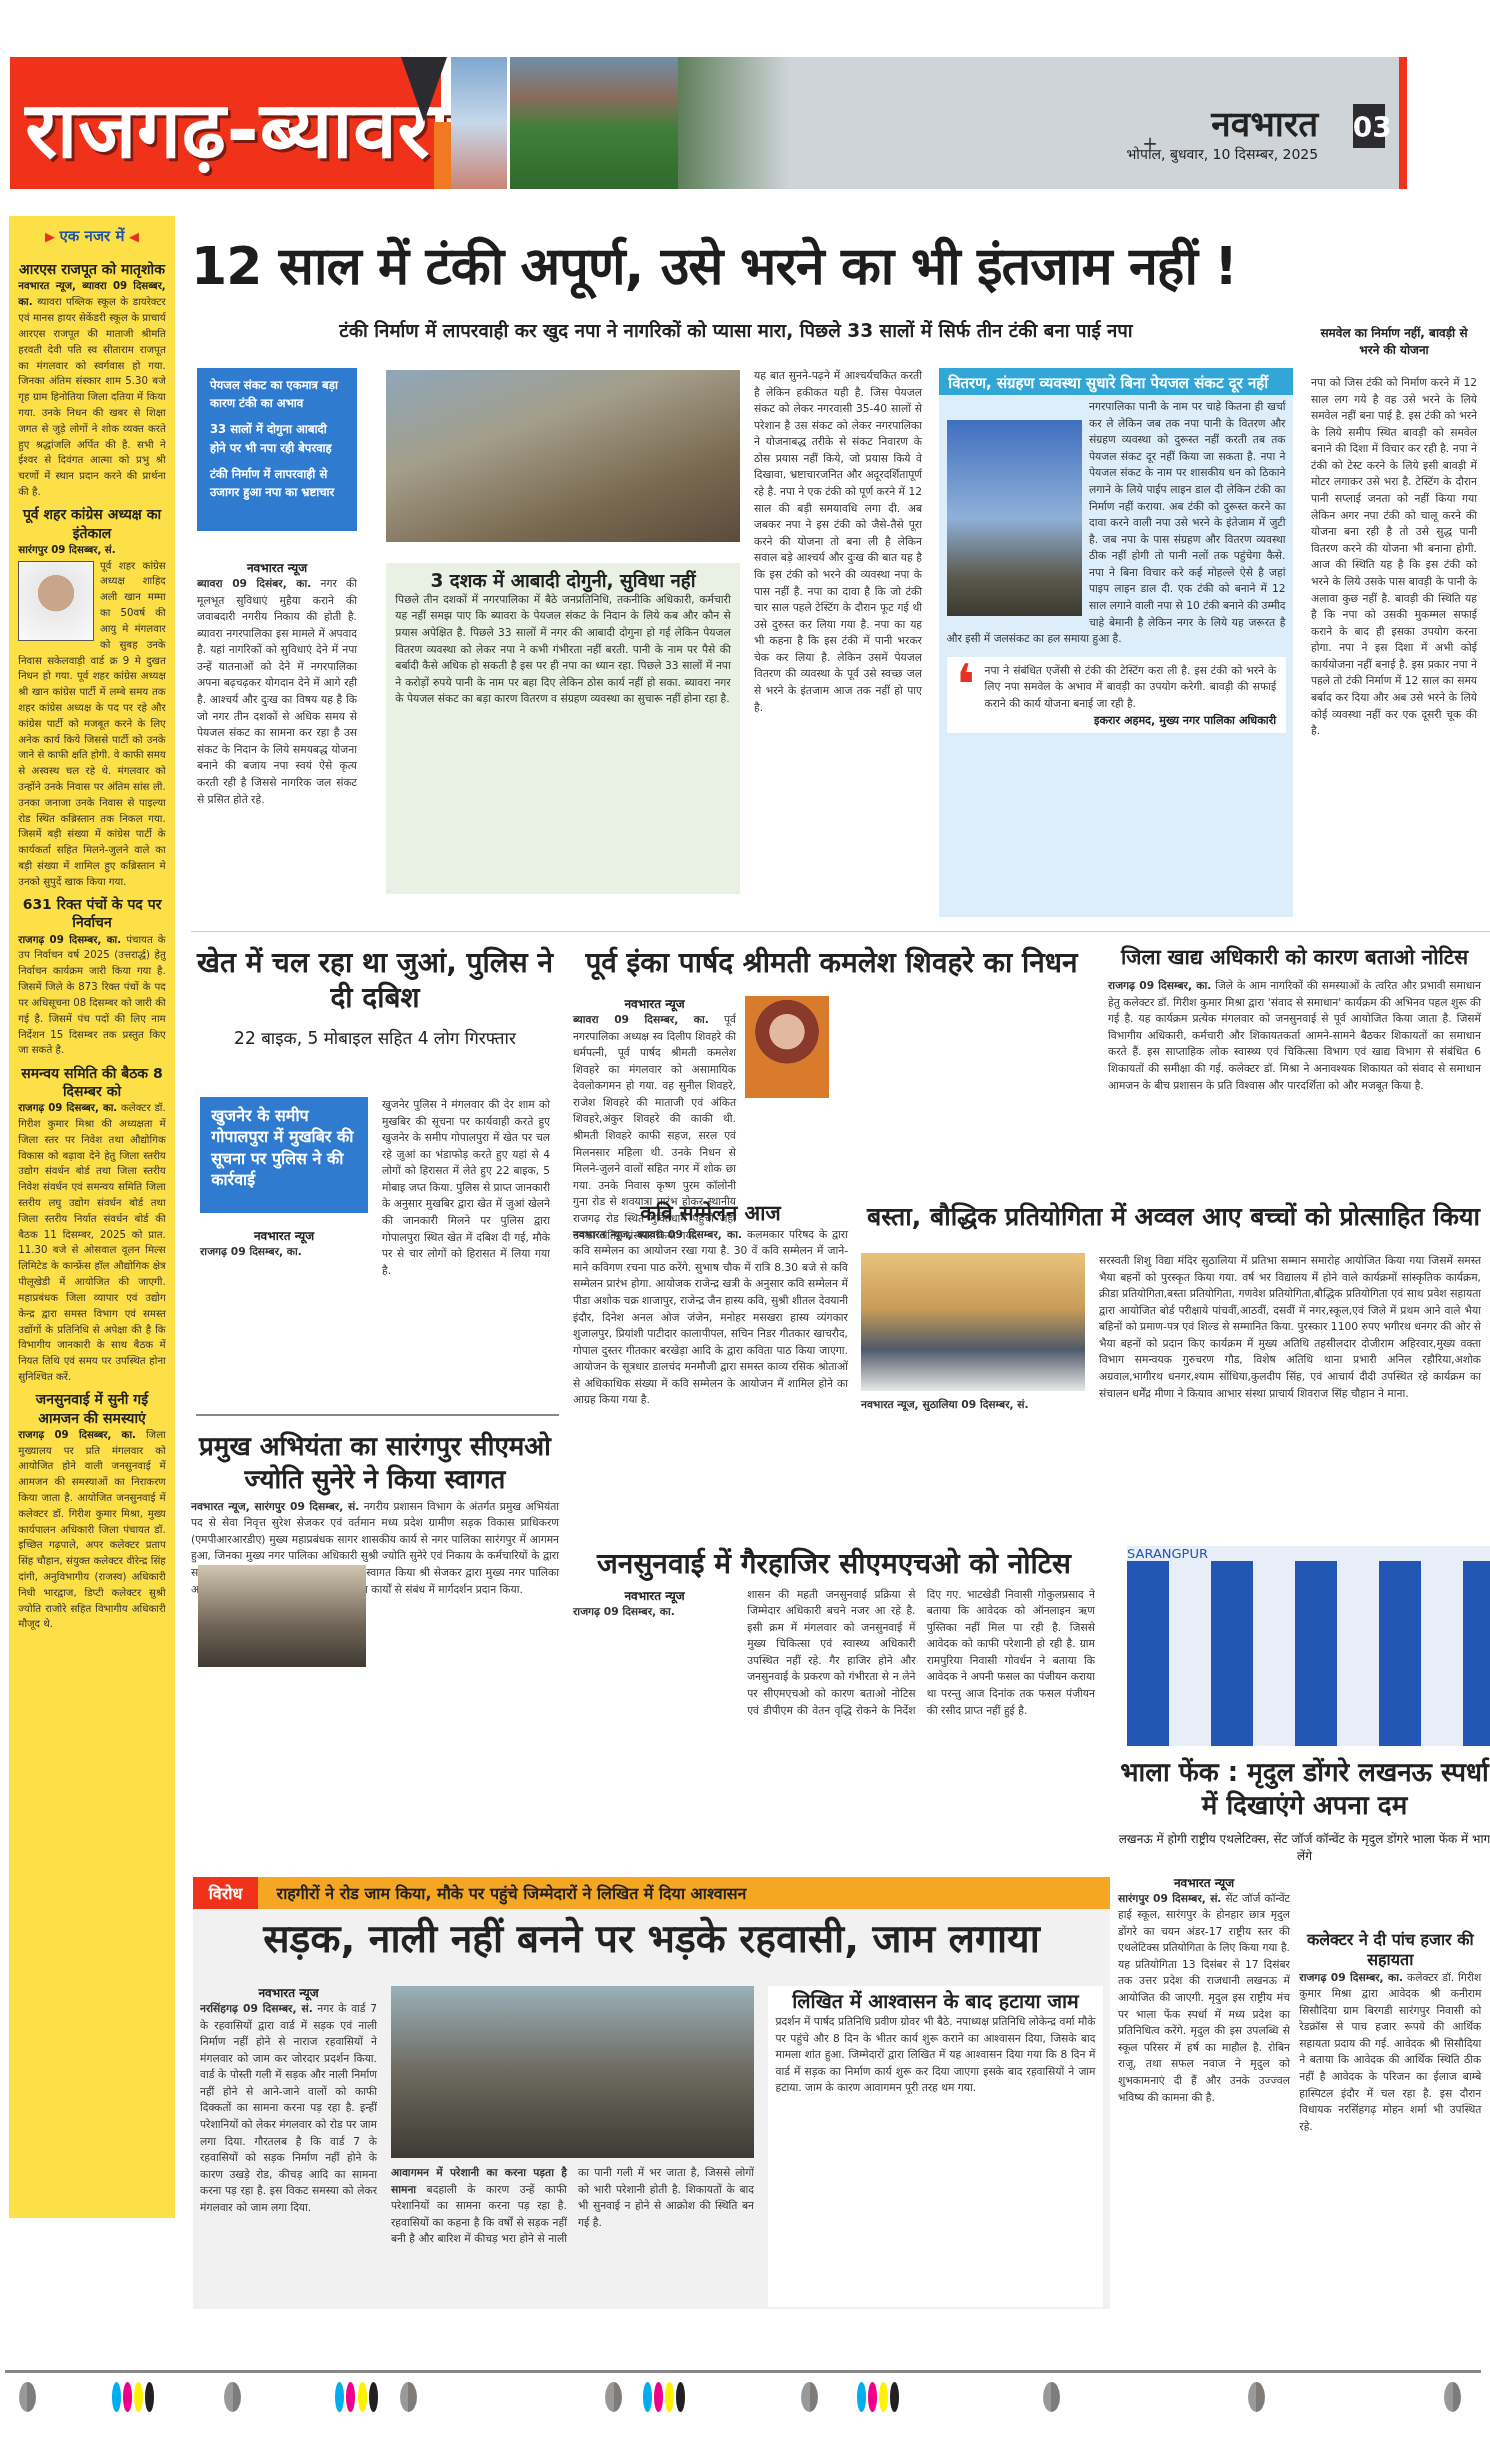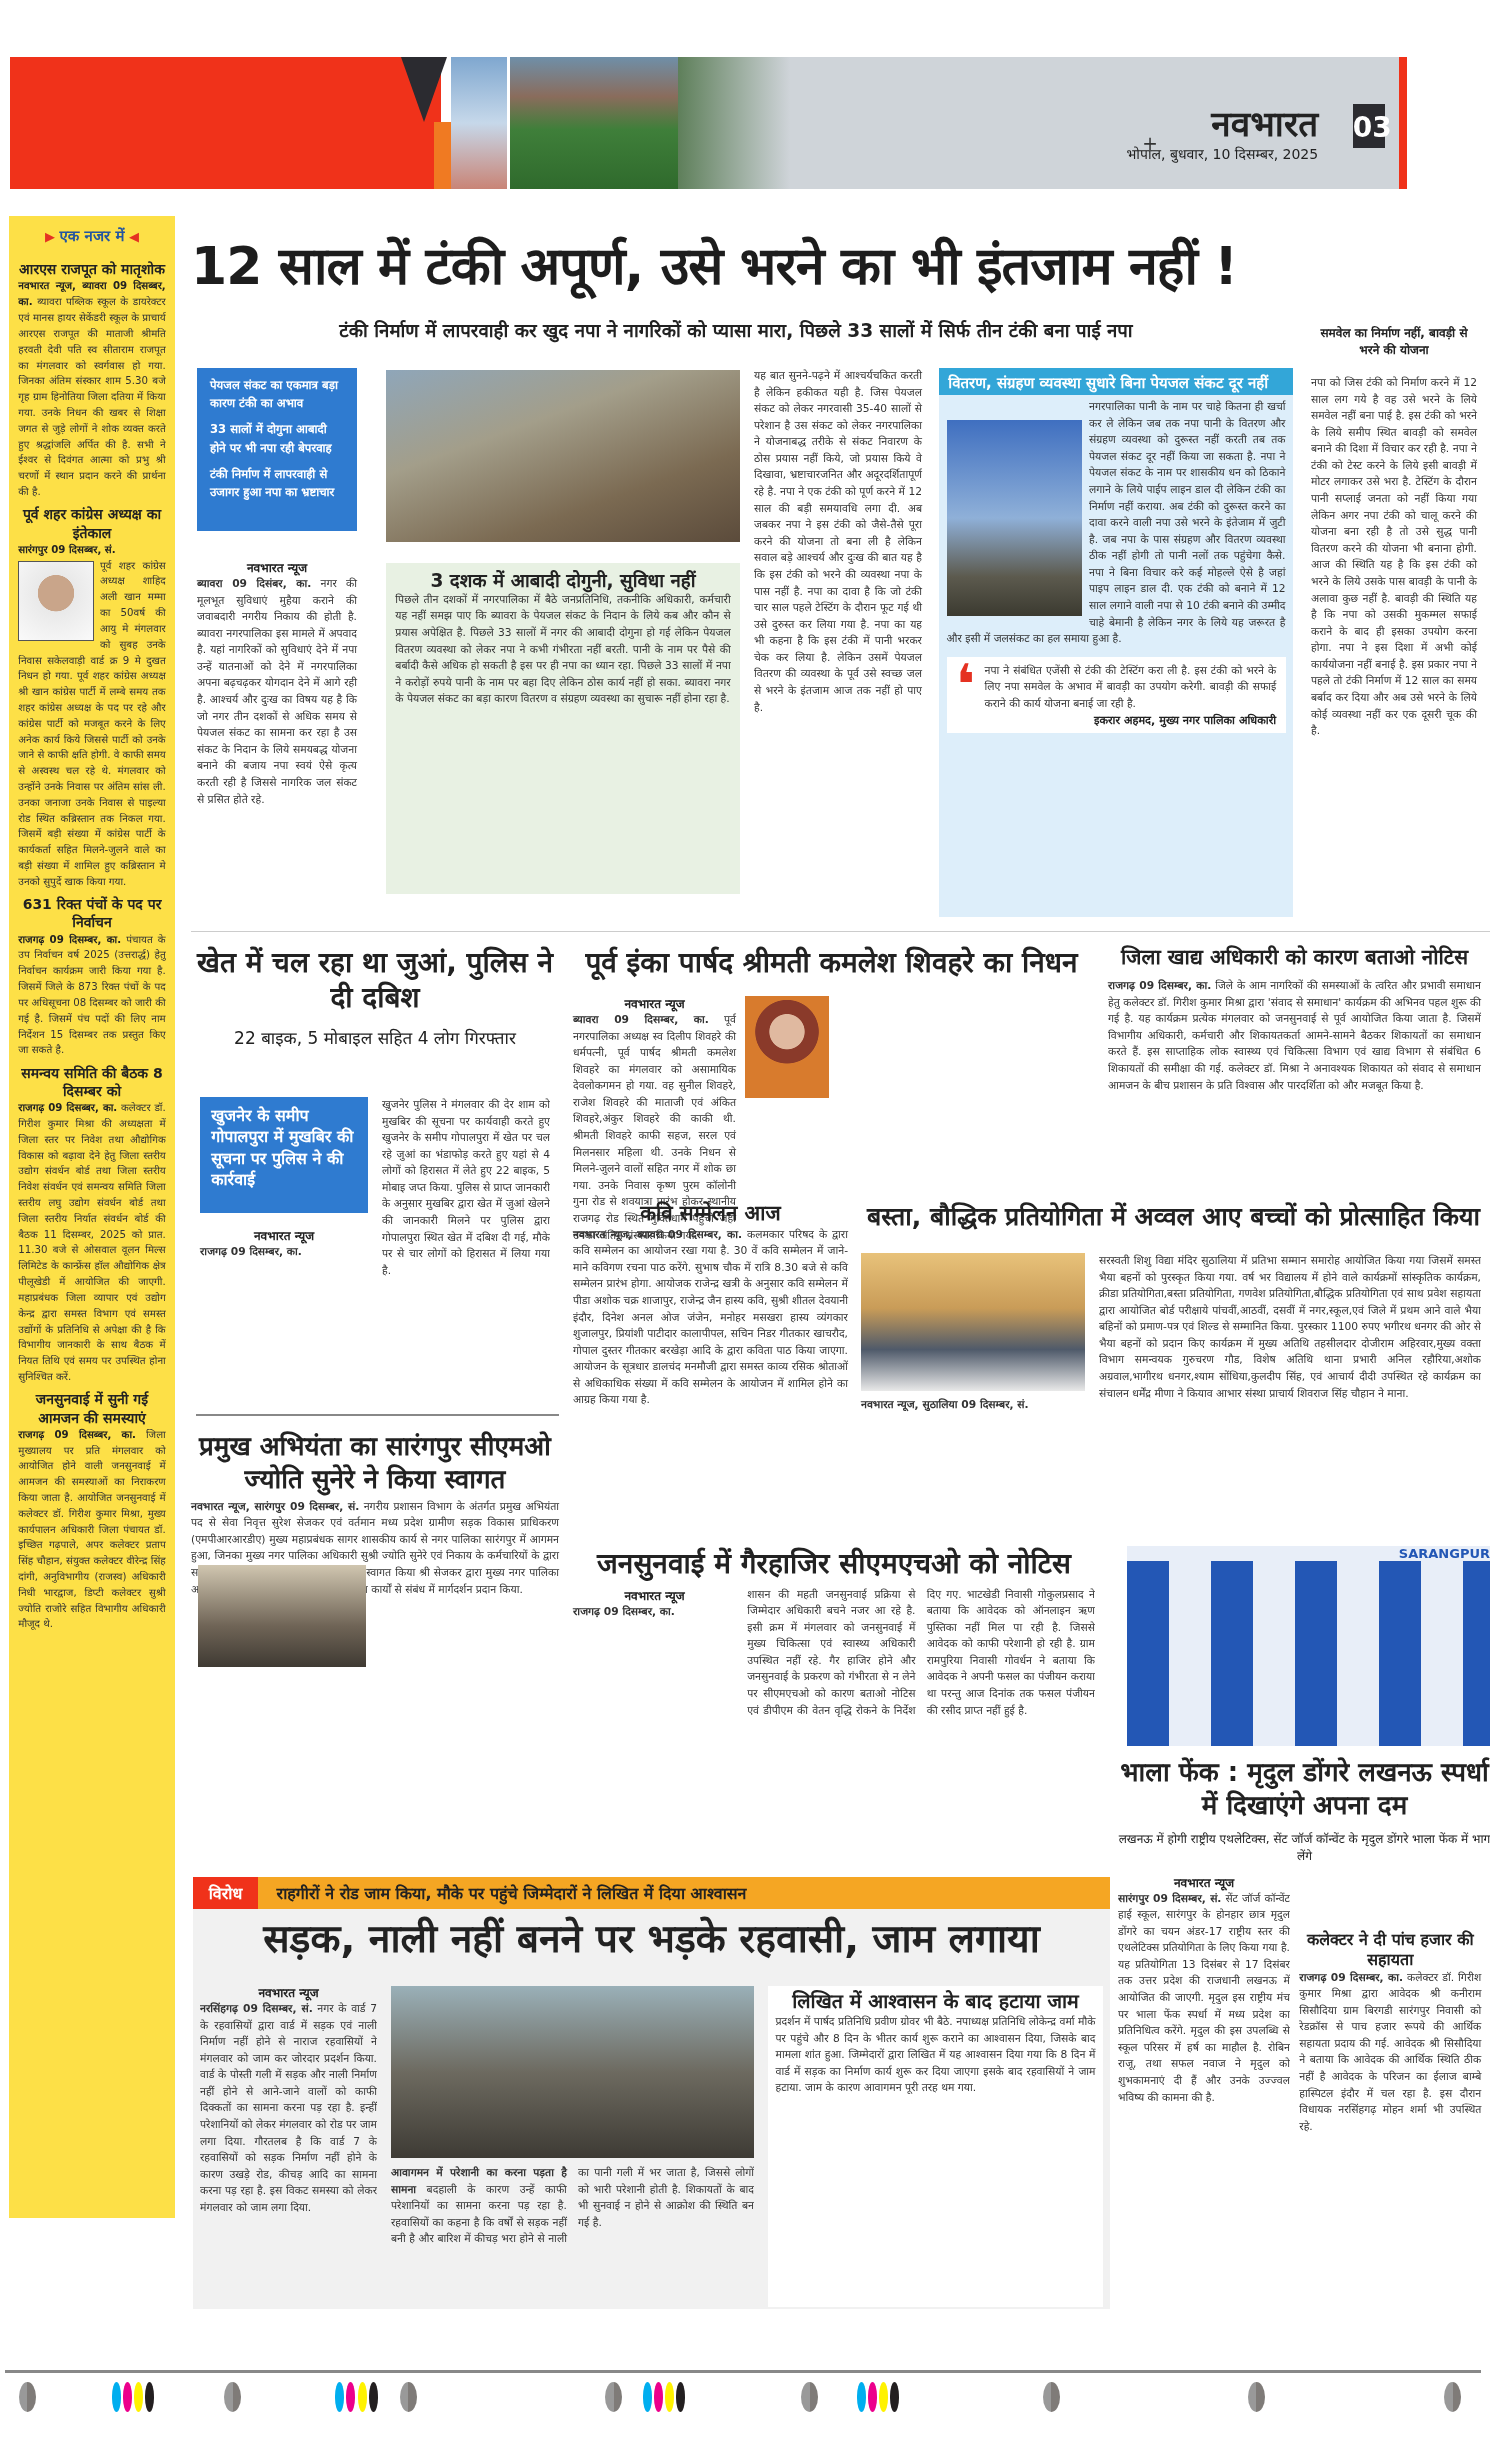--- a/index.html
+++ b/index.html
@@ -45,20 +45,21 @@
 .h2{font-size:28px;font-weight:bold;color:#222;text-align:center;line-height:1.25}
 .h3{font-size:20.5px;font-weight:bold;color:#222;text-align:center;line-height:1.25}
 .bar-orange{background:#f5a623}
 .reg{position:absolute;top:2382px;width:17px;height:30px;border-radius:50%}
 </style>
 </head>
 <body>
 
 <div id="mast" class="abs">
   <div id="mast-red" class="abs"></div>
+  <div id="mast-title" class="abs">राजगढ़-ब्यावरा</div>
   <div id="mast-tri1" class="abs"></div>
   <div id="mast-tri2" class="abs"></div>
   <div id="mast-img1" class="abs"></div>
   <div id="mast-img2" class="abs"></div>
   <div id="mast-fade" class="abs"></div>
   <div id="mast-grey" class="abs"></div>
   <div id="mast-cross" class="abs">+</div>
   <div id="mast-brand" class="abs">नवभारत</div>
   <div id="mast-date" class="abs">भोपाल, बुधवार, 10 दिसम्बर, 2025</div>
   <div id="mast-page" class="abs">03</div>
@@ -192,21 +193,21 @@
       <div class="byline">नवभारत न्यूज</div>
       <p><b>राजगढ़ 09 दिसम्बर, का.</b></p>
     </div>
     <div style="flex:1;height:251px;overflow:hidden">
       <p style="column-count:2;column-gap:11.2px">शासन की महती जनसुनवाई प्रक्रिया से जिम्मेदार अधिकारी बचने नजर आ रहे है. इसी क्रम में मंगलवार को जनसुनवाई में मुख्य चिकित्सा एवं स्वास्थ्य अधिकारी उपस्थित नहीं रहे. गैर हाजिर होने और जनसुनवाई के प्रकरण को गंभीरता से न लेने पर सीएमएचओ को कारण बताओ नोटिस एवं डीपीएम की वेतन वृद्धि रोकने के निर्देश दिए गए. भाटखेडी निवासी गोकुलप्रसाद ने बताया कि आवेदक को ऑनलाइन ऋण पुस्तिका नहीं मिल पा रही है. जिससे आवेदक को काफी परेशानी हो रही है. ग्राम रामपुरिया निवासी गोवर्धन ने बताया कि आवेदक ने अपनी फसल का पंजीयन कराया था परन्तु आज दिनांक तक फसल पंजीयन की रसीद प्राप्त नहीं हुई है.</p>
     </div>
   </div>
 </div>
 
 <div class="abs" style="left:1127px;top:1546px;width:363px;height:200px;background:repeating-linear-gradient(90deg,#2357b5 0 42px,#e8eef8 42px 84px)">
-  <div style="text-align:right;color:#2357b5;font-weight:bold;font-size:13px;background:#e8eef8">SARANGPUR</div>
+  <div style="text-align:left;color:#2357b5;font-weight:normal;font-size:13px;background:#e8eef8">SARANGPUR</div>
 </div>
 <div class="abs" style="left:1118px;top:1756px;width:373px">
   <div class="h2" style="font-size:26px">भाला फेंक : मृदुल डोंगरे लखनऊ स्पर्धा में दिखाएंगे अपना दम</div>
   <div style="font-size:12px;text-align:center;margin:9.3px 0">लखनऊ में होगी राष्ट्रीय एथलेटिक्स, सेंट जॉर्ज कॉन्वेंट के मृदुल डोंगरे भाला फेंक में भाग लेंगे</div>
   <div style="display:flex;gap:9.3px">
     <div style="width:172px;height:233px;overflow:hidden">
       <div class="byline">नवभारत न्यूज</div>
       <p><b>सारंगपुर 09 दिसम्बर, सं.</b> <span>सेंट जॉर्ज कॉन्वेंट हाई स्कूल, सारंगपुर के होनहार छात्र मृदुल डोंगरे का चयन अंडर-17 राष्ट्रीय स्तर की एथलेटिक्स प्रतियोगिता के लिए किया गया है. यह प्रतियोगिता 13 दिसंबर से 17 दिसंबर तक उत्तर प्रदेश की राजधानी लखनऊ में आयोजित की जाएगी. मृदुल इस राष्ट्रीय मंच पर भाला फेंक स्पर्धा में मध्य प्रदेश का प्रतिनिधित्व करेंगे. मृदुल की इस उपलब्धि से स्कूल परिसर में हर्ष का माहौल है. रोबिन राजू, तथा सफल नवाज ने मृदुल को शुभकामनाएं दी हैं और उनके उज्ज्वल भविष्य की कामना की है.</span></p>
     </div>
     <div style="width:182px">

